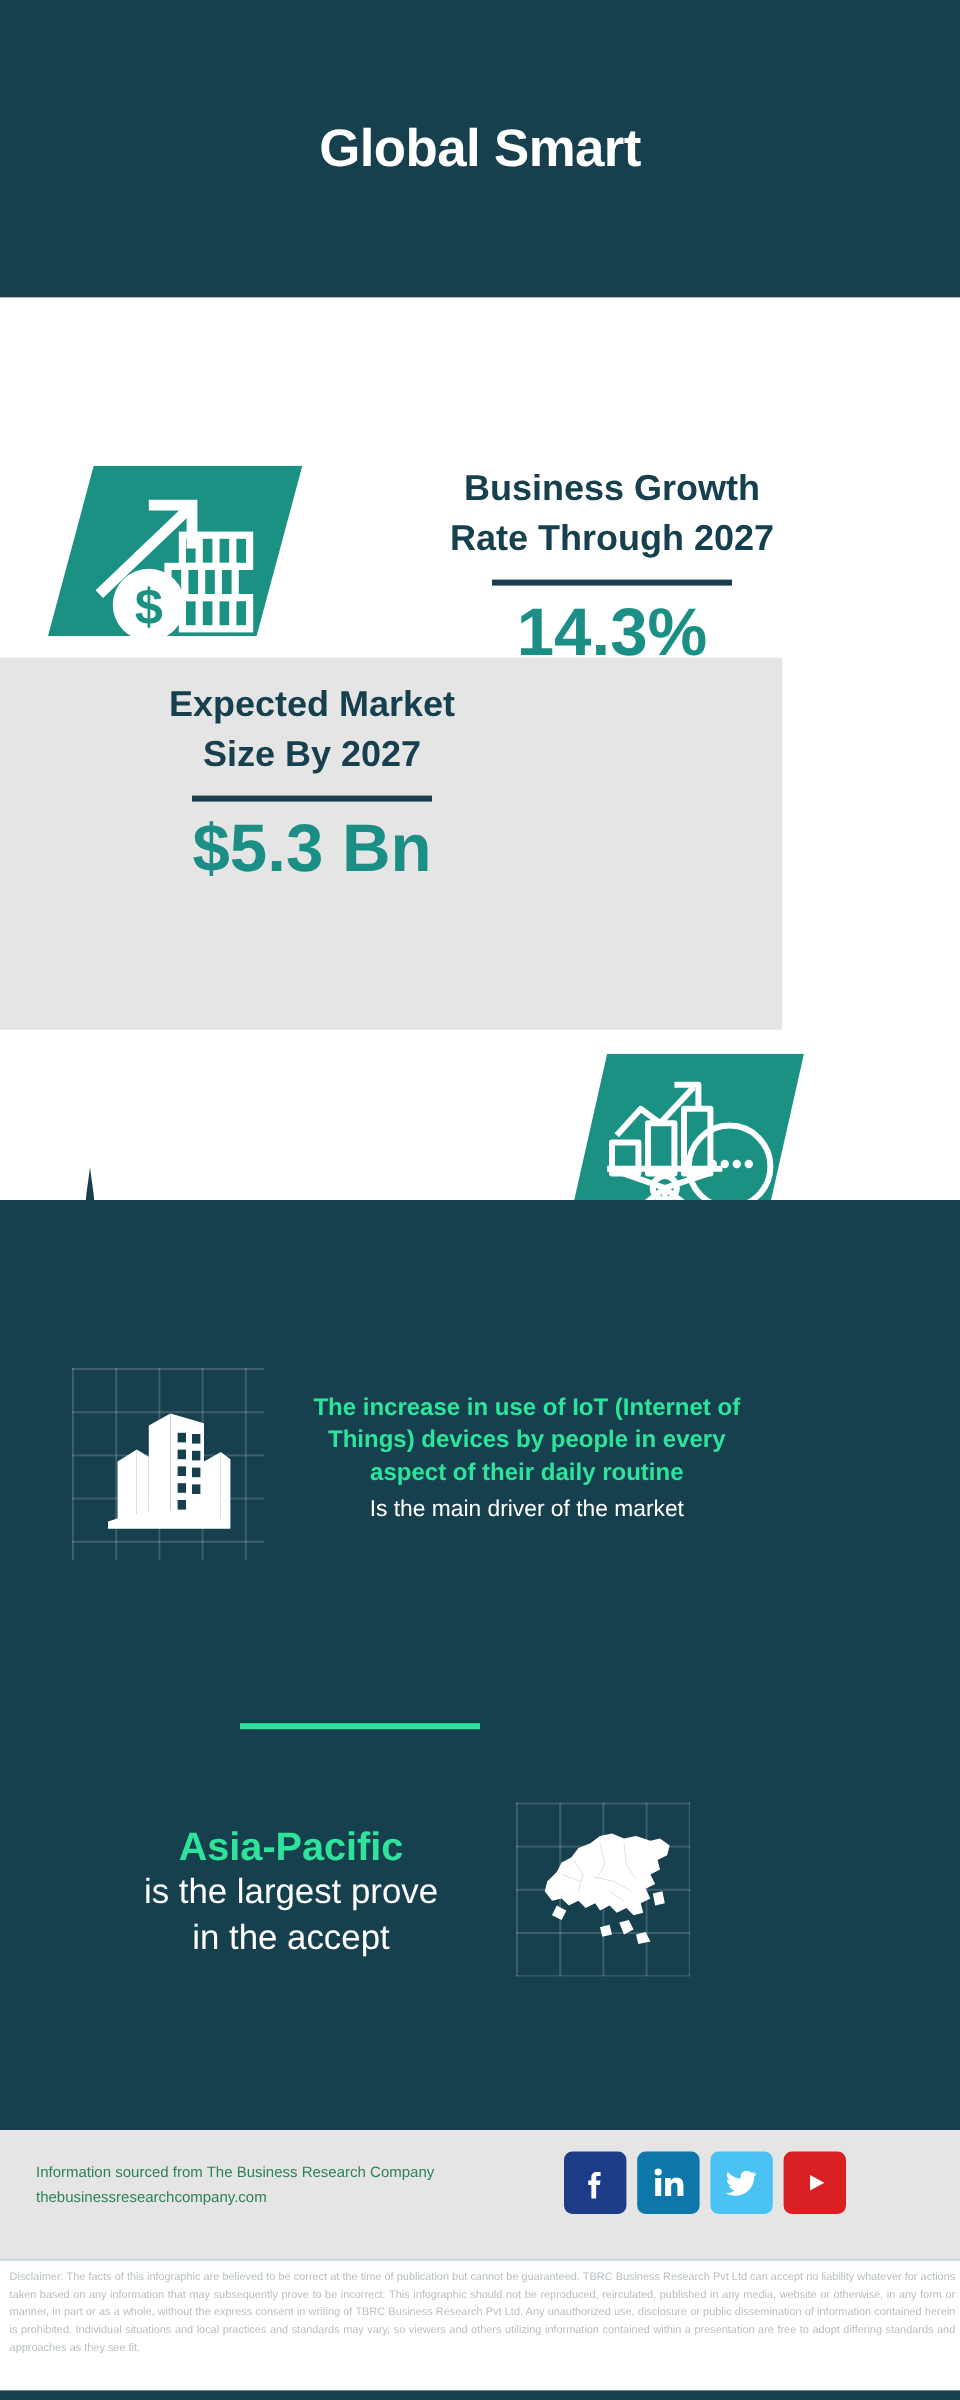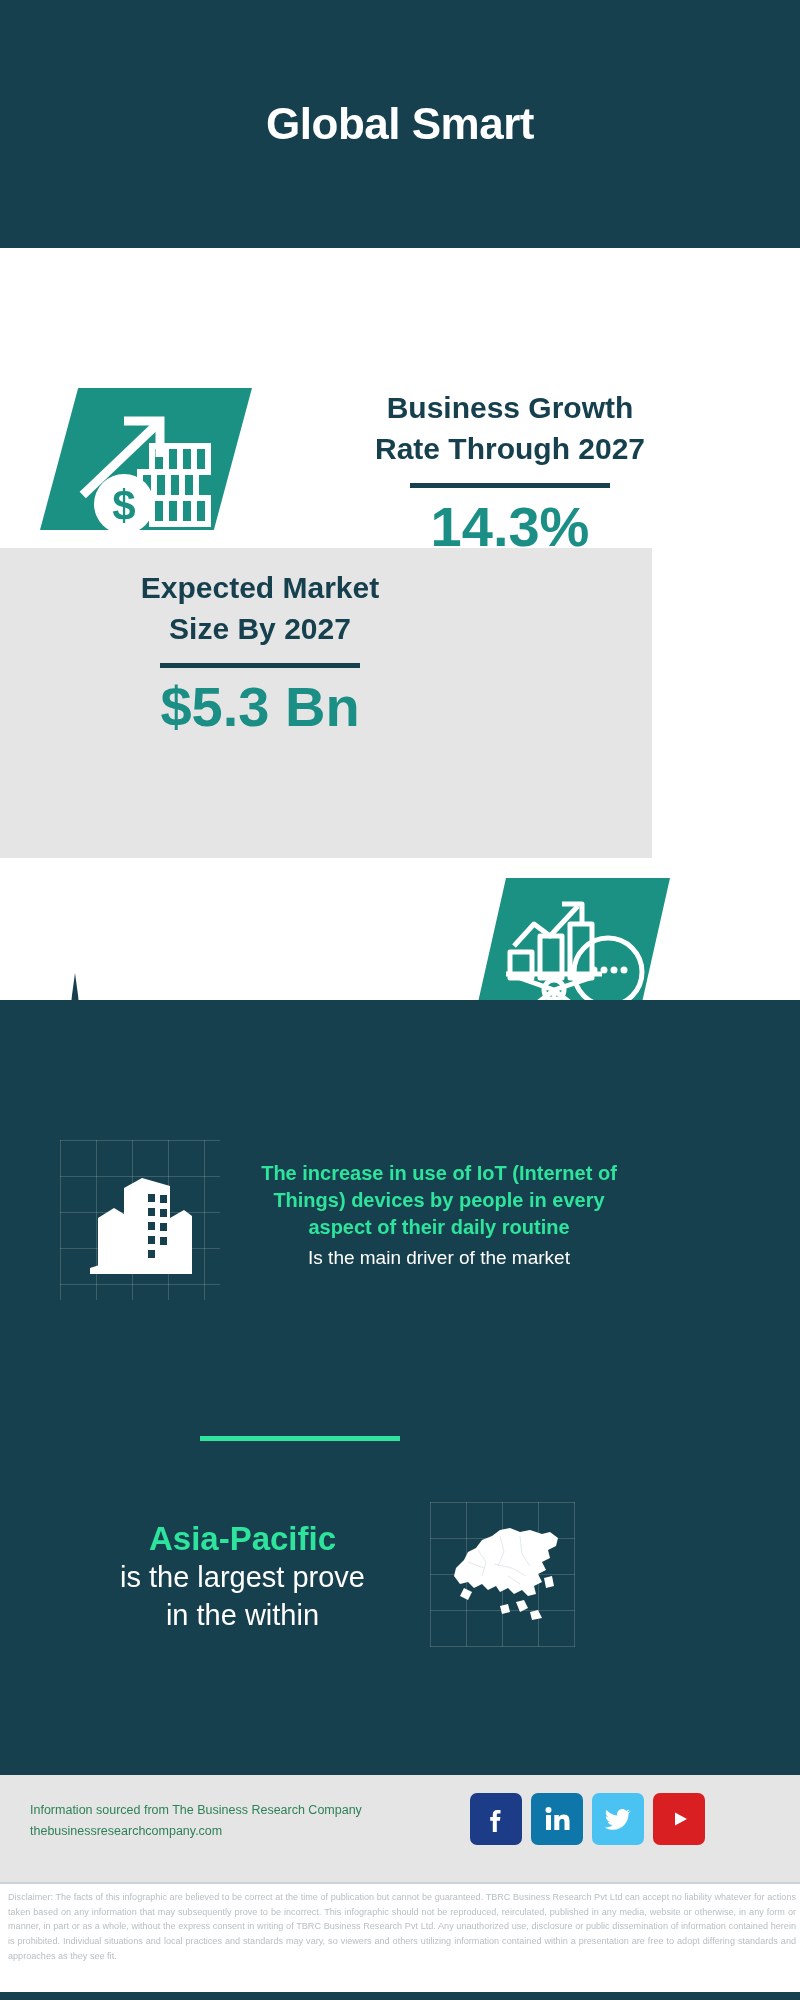--- a/index.html
+++ b/index.html
@@ -287,21 +287,21 @@
   <div class="driver-text">
     <div class="mint-bold">The increase in use of IoT (Internet of Things) devices by people in every aspect of their daily routine</div>
     <div class="white-reg">Is the main driver of the market</div>
   </div>
 
   <div class="mid-divider"></div>
 
   <div class="region-text">
     <div class="region-name">Asia-Pacific</div>
     <div class="region-sub">is the largest prove</div>
-    <div class="region-sub">in the within</div>
+    <div class="region-sub">in the accept</div>
   </div>
 
   <div class="map-wrap">
     <div class="grid-bg"></div>
     <svg width="130" height="118" viewBox="0 0 130 118">
       <path fill="#ffffff" d="
         M18 52 L26 44 L30 36 L38 32 L44 24 L54 20 L62 14 L72 12 L82 16 L92 14
         L104 18 L112 16 L120 22 L118 30 L110 34 L112 42 L104 46 L108 54 L100 58
         L104 66 L96 70 L98 78 L90 80 L84 74 L76 78 L70 72 L62 76 L58 70 L50 74
         L44 68 L36 72 L30 66 L22 68 L16 60 Z"></path>

